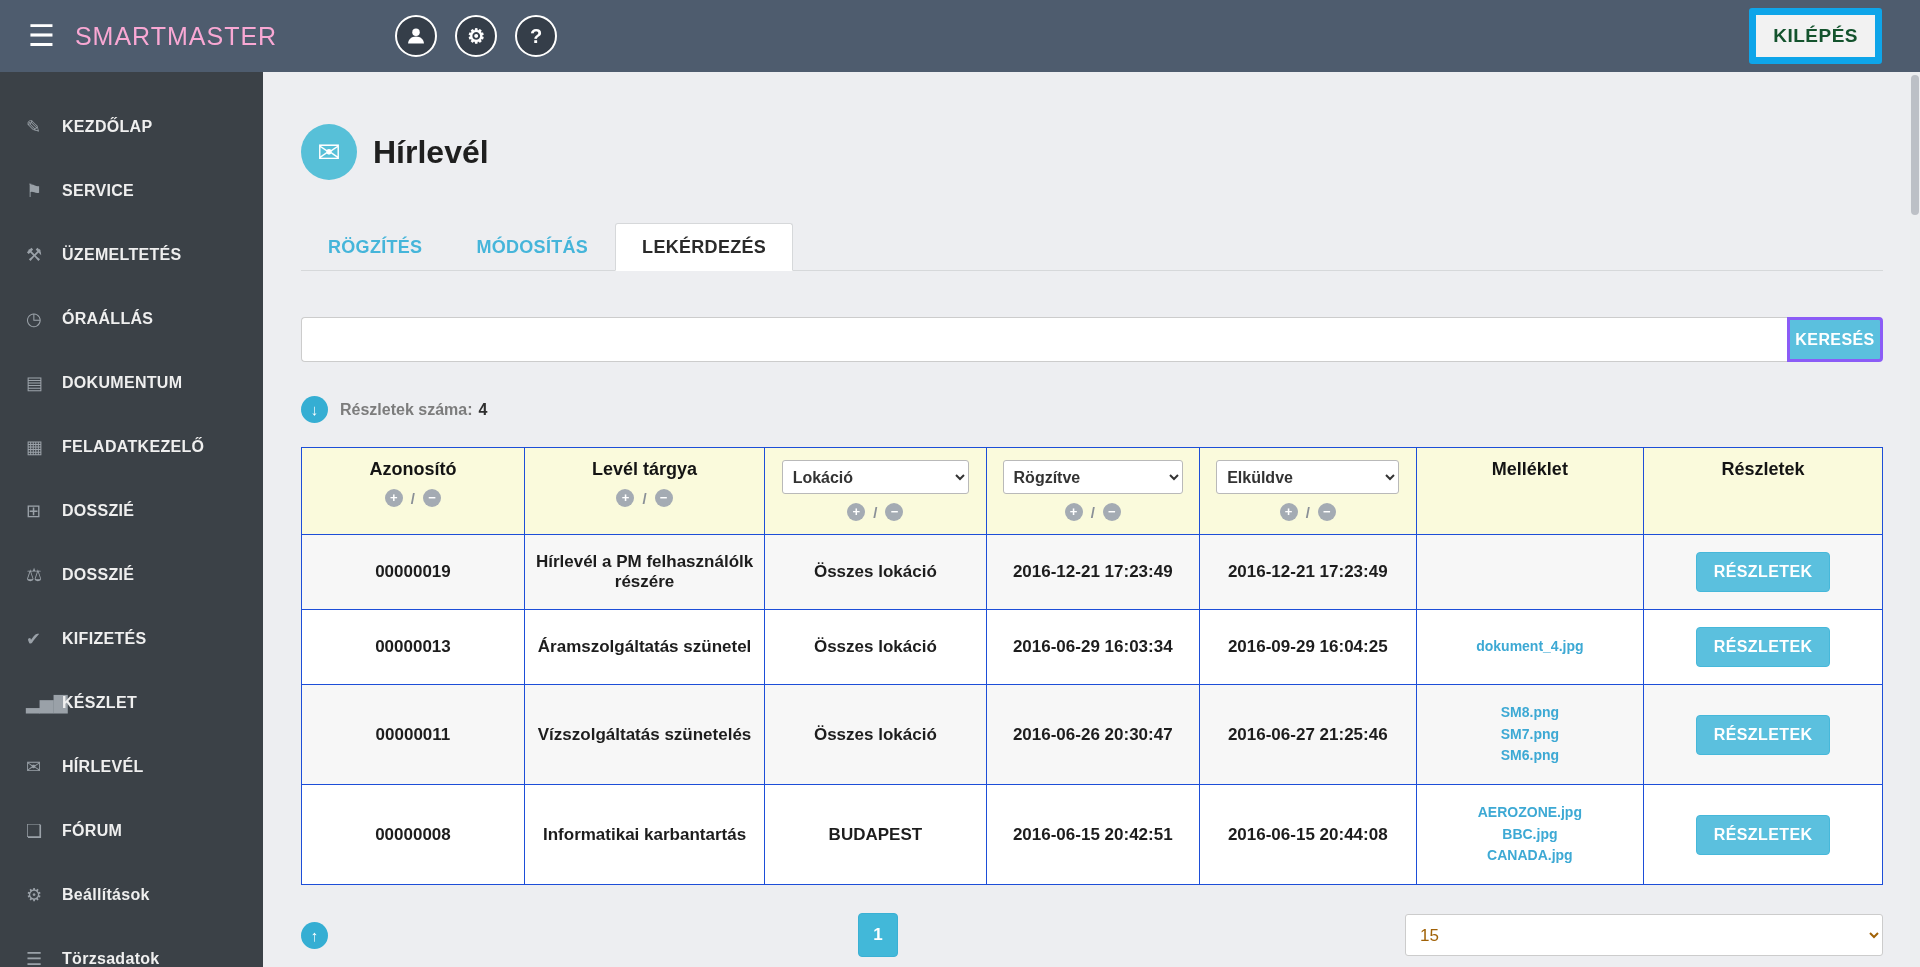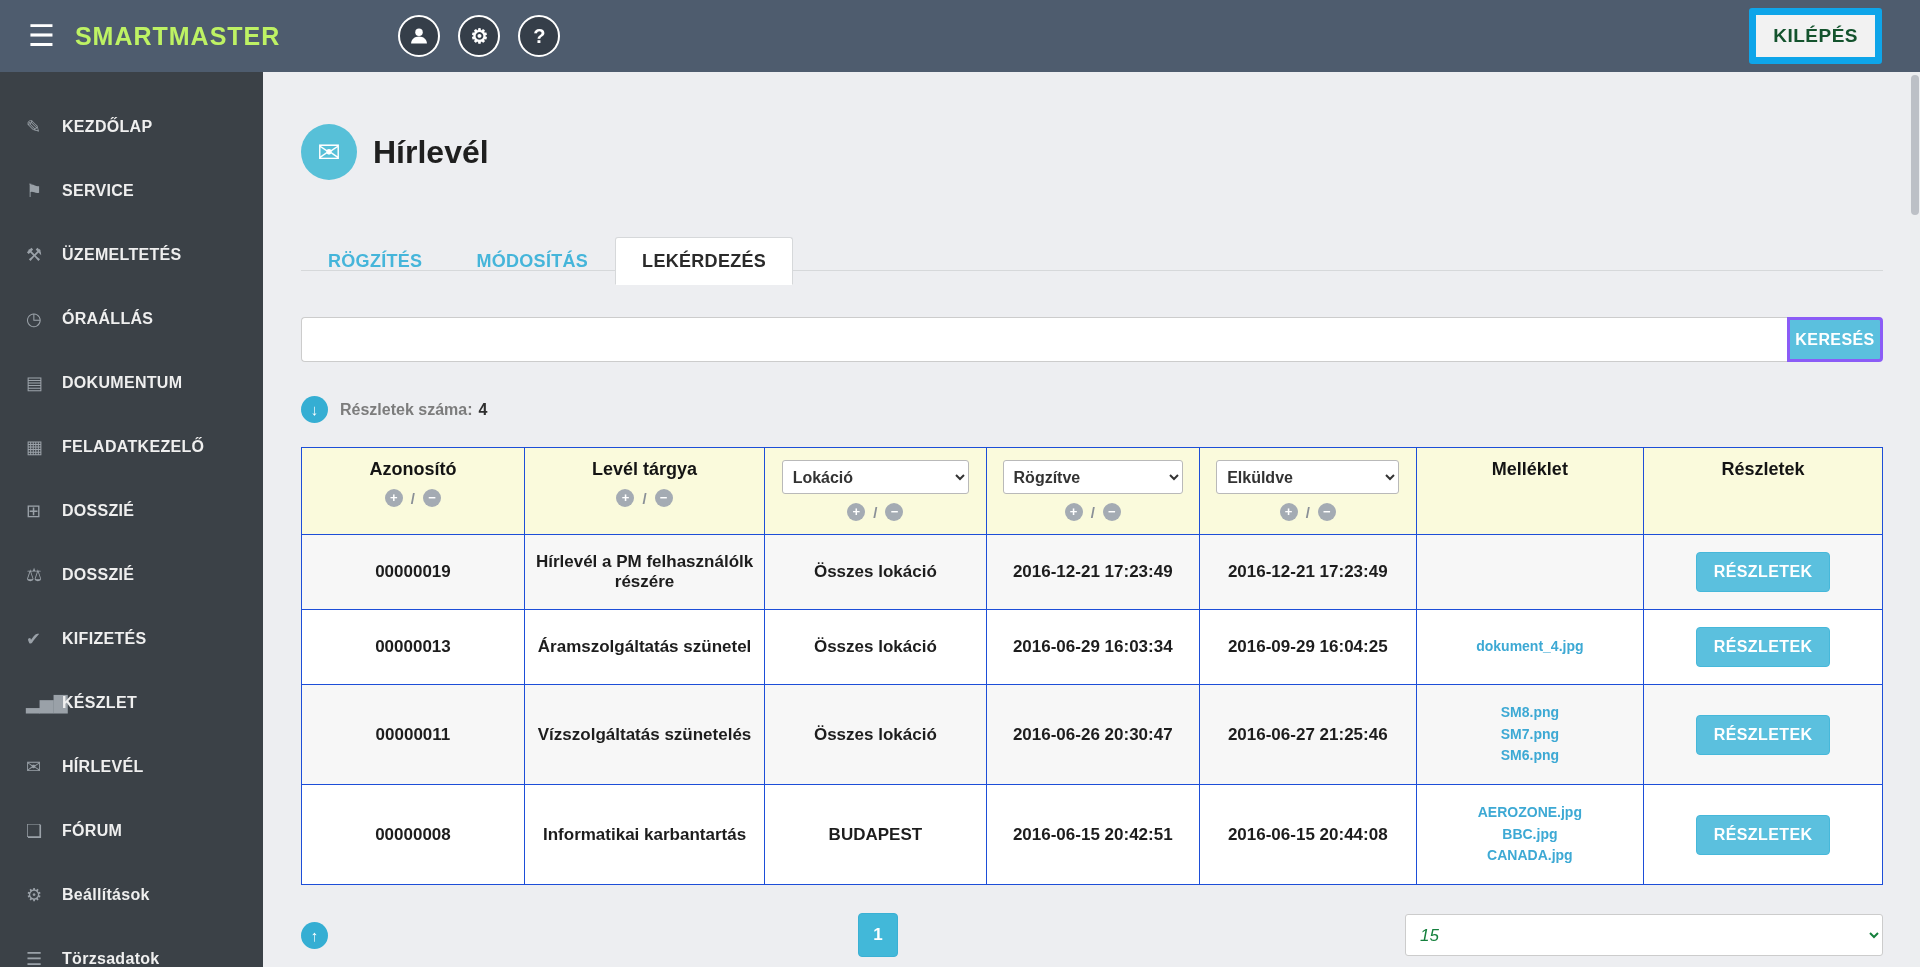--- a/index.html
+++ b/index.html
@@ -3,21 +3,21 @@
 <meta charset="utf-8">
 <style>
   * { margin:0; padding:0; box-sizing:border-box; }
   html,body { width:1920px; height:967px; overflow:hidden; }
   body { font-family:"Liberation Sans", sans-serif; background:#edeef1; }
 
   
   .topbar { position:fixed; top:0; left:0; width:100%; height:72px; background:#4e5c6e;
             display:flex; align-items:center; z-index:20; }
   .hamburger { color:#fff; font-size:30px; margin-left:28px; cursor:pointer; line-height:1; }
-  .brand { color:#bef264; font-weight:bold; font-size:25px; letter-spacing:1px; margin-left:20px; }
+  .brand { color:#f9a8d4; font-weight:normal; font-size:25px; letter-spacing:1px; margin-left:20px; }
   .topbar-icons { display:flex; gap:18px; margin-left:118px; }
   .tb-btn { width:42px; height:42px; border-radius:50%; background:#353e49; border:2px solid #fff;
             color:#fff; font-size:20px; font-weight:bold; display:flex; align-items:center;
             justify-content:center; cursor:pointer; }
   .logout { margin-left:auto; margin-right:38px; background:#f2f2f2; color:#14532d; font-weight:bold;
             font-size:19px; padding:10px 17px; border:7px solid #0ea5e9; border-radius:3px;
             cursor:pointer; font-family:inherit; letter-spacing:.5px; }
 
   
   .sidebar { position:fixed; top:72px; left:0; width:263px; bottom:0; background:#3b4147;
@@ -30,21 +30,21 @@
   
   .main { margin-left:263px; padding:124px 37px 0 38px; }
 
   .page-header { display:flex; align-items:center; }
   .header-icon { width:56px; height:56px; border-radius:50%; background:#57c0d8; color:#fff;
                  font-size:28px; display:flex; align-items:center; justify-content:center; }
   .page-title { font-size:32px; font-weight:bold; color:#1f1f1f; margin-left:16px; }
 
   .tabs { margin-top:42px; border-bottom:1px solid #d6d8da; display:flex; }
   .tab { padding:13px 26px 12px; font-weight:bold; font-size:18px; color:#45b5da; cursor:pointer;
-         position:relative; top:15px; border:1px solid transparent; letter-spacing:.3px; }
+         position:relative; top:1px; border:1px solid transparent; letter-spacing:.3px; }
   .tab.active { background:#fff; color:#2a2a2a; border:1px solid #d6d8da; border-bottom:1px solid #fff;
                 border-radius:3px 3px 0 0; }
 
   .search-group { margin-top:46px; display:flex; }
   .search-input { flex:1; height:45px; border:1px solid #ccc; border-right:none;
                   border-radius:4px 0 0 4px; padding:0 14px; font-size:17px; background:#fff;
                   font-family:inherit; outline:none; }
   .search-btn { width:96px; height:45px; background:#5bc0de; border:3px solid #8b5cf6; color:#fff;
                 font-weight:bold; font-size:16px; border-radius:0 4px 4px 0; cursor:pointer;
                 font-family:inherit; letter-spacing:.4px; }
@@ -81,22 +81,22 @@
   .details-btn { background:#5bc0de; border:1px solid #46b8da; color:#fff; font-weight:bold;
                  font-size:16px; padding:10px 17px; border-radius:4px; cursor:pointer;
                  font-family:inherit; letter-spacing:.4px; }
 
   
   .footer-row { margin-top:28px; display:flex; align-items:center; }
   .page-btn { margin-left:530px; width:40px; height:44px; background:#42b8d9; color:#fff;
               font-weight:bold; font-size:17px; border:1px solid #3ab0d4; border-radius:4px;
               cursor:pointer; font-family:inherit; }
   .size-select { margin-left:auto; width:478px; height:42px; font-size:17px; border:1px solid #ccc;
-                 border-radius:3px; background:#fff; padding:8px 10px; color:#15803d;
-                 font-family:inherit;font-style:italic; }
+                 border-radius:3px; background:#fff; padding:8px 10px; color:#a16207;
+                 font-family:inherit; }
 
   
   .scrollbar-track { position:fixed; top:72px; right:0; width:10px; bottom:0; background:#eceef0;
                      z-index:5; }
   .scrollbar-thumb { position:absolute; top:3px; right:1px; width:8px; height:140px;
                      background:#bcc0c6; border-radius:4px; cursor:pointer; }
 </style>
 </head>
 <body>
 

